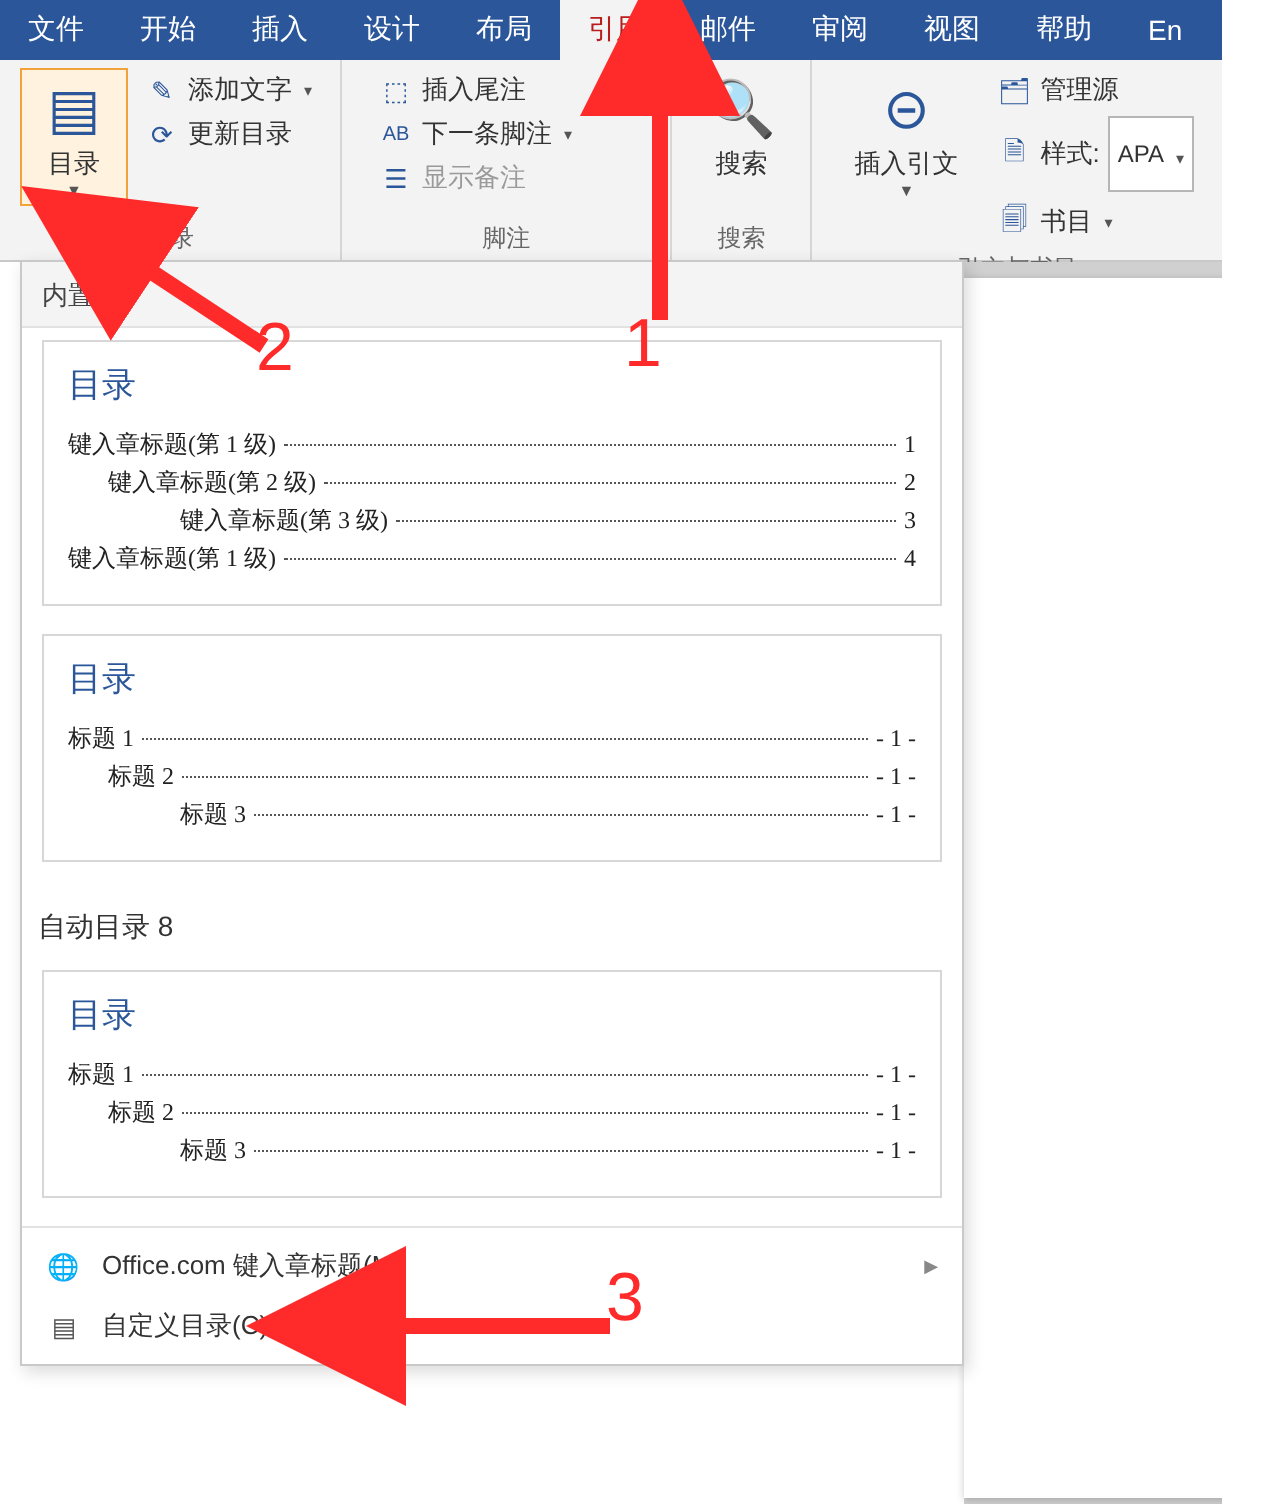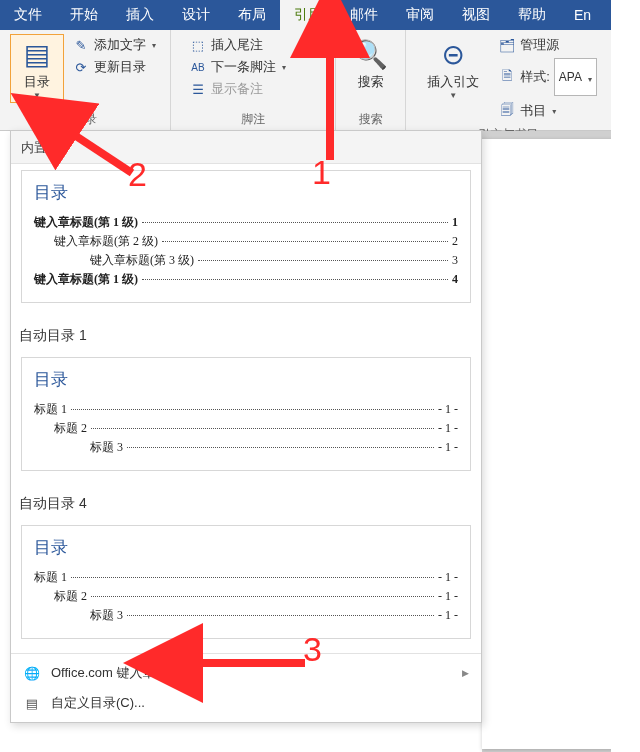--- a/index.html
+++ b/index.html
@@ -1,21 +1,21 @@
 <!DOCTYPE html>
 <html><head>
 <meta charset="utf-8">
 <style>
   html,body{margin:0;padding:0;font-family:"Microsoft YaHei","SimSun",Arial,sans-serif;background:#fff}
   #app{width:611px;height:752px;position:relative;background:#fff;overflow:hidden}
 
   
   .tabbar{height:30px;background:#2b579a;display:flex;align-items:stretch;color:#fff;font-size:14px}
   .tab{padding:0 14px;display:flex;align-items:center;cursor:pointer}
-  .tab.active{background:#f3f3f3;color:#4d7c0f}
+  .tab.active{background:#f3f3f3;color:#b91c1c}
 
   
   .ribbon{height:100px;background:#f3f3f3;border-bottom:1px solid #c9c9c9;display:flex}
   .group{border-right:1px solid #d6d6d6;padding:4px 10px 2px 10px;display:flex;flex-direction:column;justify-content:space-between}
   .group-label{font-size:12px;color:#666;text-align:center;margin-top:2px}
   .grow{display:flex;align-items:flex-start}
   .bigbtn{display:flex;flex-direction:column;align-items:center;font-size:13px;color:#333;padding:2px 6px;border:1px solid transparent}
   .bigbtn .ico{font-size:28px;line-height:28px;color:#2b579a;margin:4px 0 4px}
   .bigbtn .caret{font-size:8px;color:#555}
   .highlight{border:1px solid #f2a23a;background:#fff3e0}
@@ -25,21 +25,21 @@
   .smallrow .caret{font-size:8px;color:#555;margin-left:2px}
   .stylepick{border:1px solid #b6b6b6;background:#fff;padding:11px 4px;font-size:12px;display:flex;align-items:flex-end;gap:4px}
 
   
   .dd{position:absolute;left:10px;top:130px;width:470px;background:#fff;border:1px solid #c9c9c9;box-shadow:2px 3px 8px rgba(0,0,0,.15)}
   .dd-sec-hdr{font-size:13px;color:#444;padding:8px 10px 6px;border-bottom:1px solid #e2e2e2;background:#f4f4f4}
   .dd-cat{font-size:14px;color:#333;padding:10px 8px 6px}
   .preview{margin:6px 10px 14px;border:1px solid #d7d7d7;padding:10px 12px 12px;font-family:"SimSun",serif}
   .preview .ttl{color:#2b579a;font-size:17px;margin-bottom:10px}
   .tocline{display:flex;font-size:12px;color:#222;align-items:baseline;margin:2px 0}
-  .tocline.b{font-weight:700}
+  .tocline.b{font-weight:400}
   .toclabel{white-space:nowrap}
   .leader{flex:1;border-bottom:1px dotted #555;margin:0 4px;position:relative;top:-3px}
   .tocpage{white-space:nowrap}
   .lvl2{margin-left:20px}
   .lvl3{margin-left:56px}
   .dd-foot{border-top:1px solid #e2e2e2;padding:4px 0}
   .dd-item{display:flex;align-items:center;gap:10px;padding:6px 12px;font-size:13px;color:#333}
   .dd-item .ico{width:18px;text-align:center;color:#555}
   .dd-item .expand{margin-left:auto;color:#888;font-size:9px}
   .numred{position:absolute;color:#ff2a2a;font-size:34px;font-weight:500;font-family:Arial,sans-serif}
@@ -180,21 +180,20 @@
             <span class="tocpage">3</span>
           </div>
           <div class="tocline b">
             <span class="toclabel">键入章标题(第 1 级)</span>
             <span class="leader"></span>
             <span class="tocpage">4</span>
           </div>
         </div>
     </div>
 
-    <div class="dd-cat">自动目录 1</div>
     <div class="preview">
       <div class="ttl">目录</div>
       <div id="auto1-lines">
           <div class="tocline">
             <span class="toclabel">标题 1</span>
             <span class="leader"></span>
             <span class="tocpage">- 1 -</span>
           </div>
           <div class="tocline lvl2">
             <span class="toclabel">标题 2</span>
@@ -202,21 +201,21 @@
             <span class="tocpage">- 1 -</span>
           </div>
           <div class="tocline lvl3">
             <span class="toclabel">标题 3</span>
             <span class="leader"></span>
             <span class="tocpage">- 1 -</span>
           </div>
         </div>
     </div>
 
-    <div class="dd-cat">自动目录 4</div>
+    <div class="dd-cat">自动目录 8</div>
     <div class="preview">
       <div class="ttl">目录</div>
       <div id="auto2-lines">
           <div class="tocline">
             <span class="toclabel">标题 1</span>
             <span class="leader"></span>
             <span class="tocpage">- 1 -</span>
           </div>
           <div class="tocline lvl2">
             <span class="toclabel">标题 2</span>

